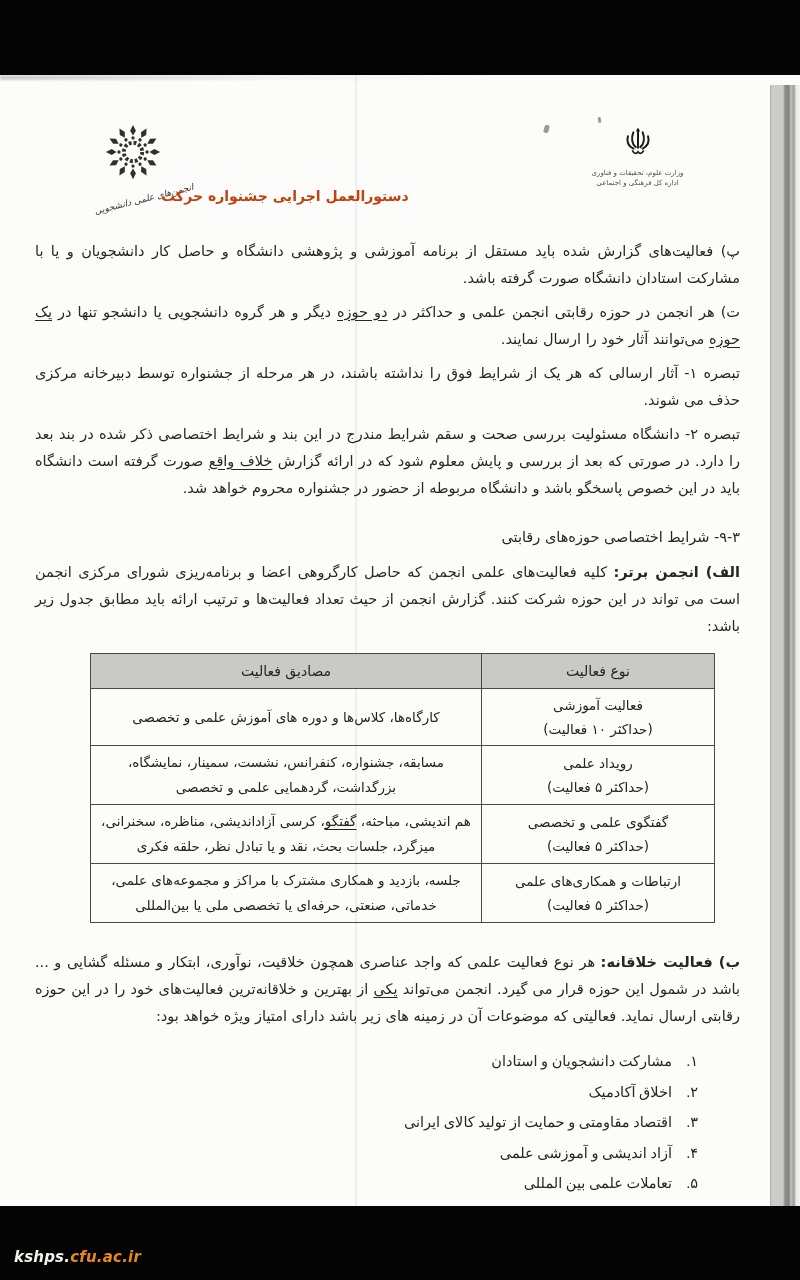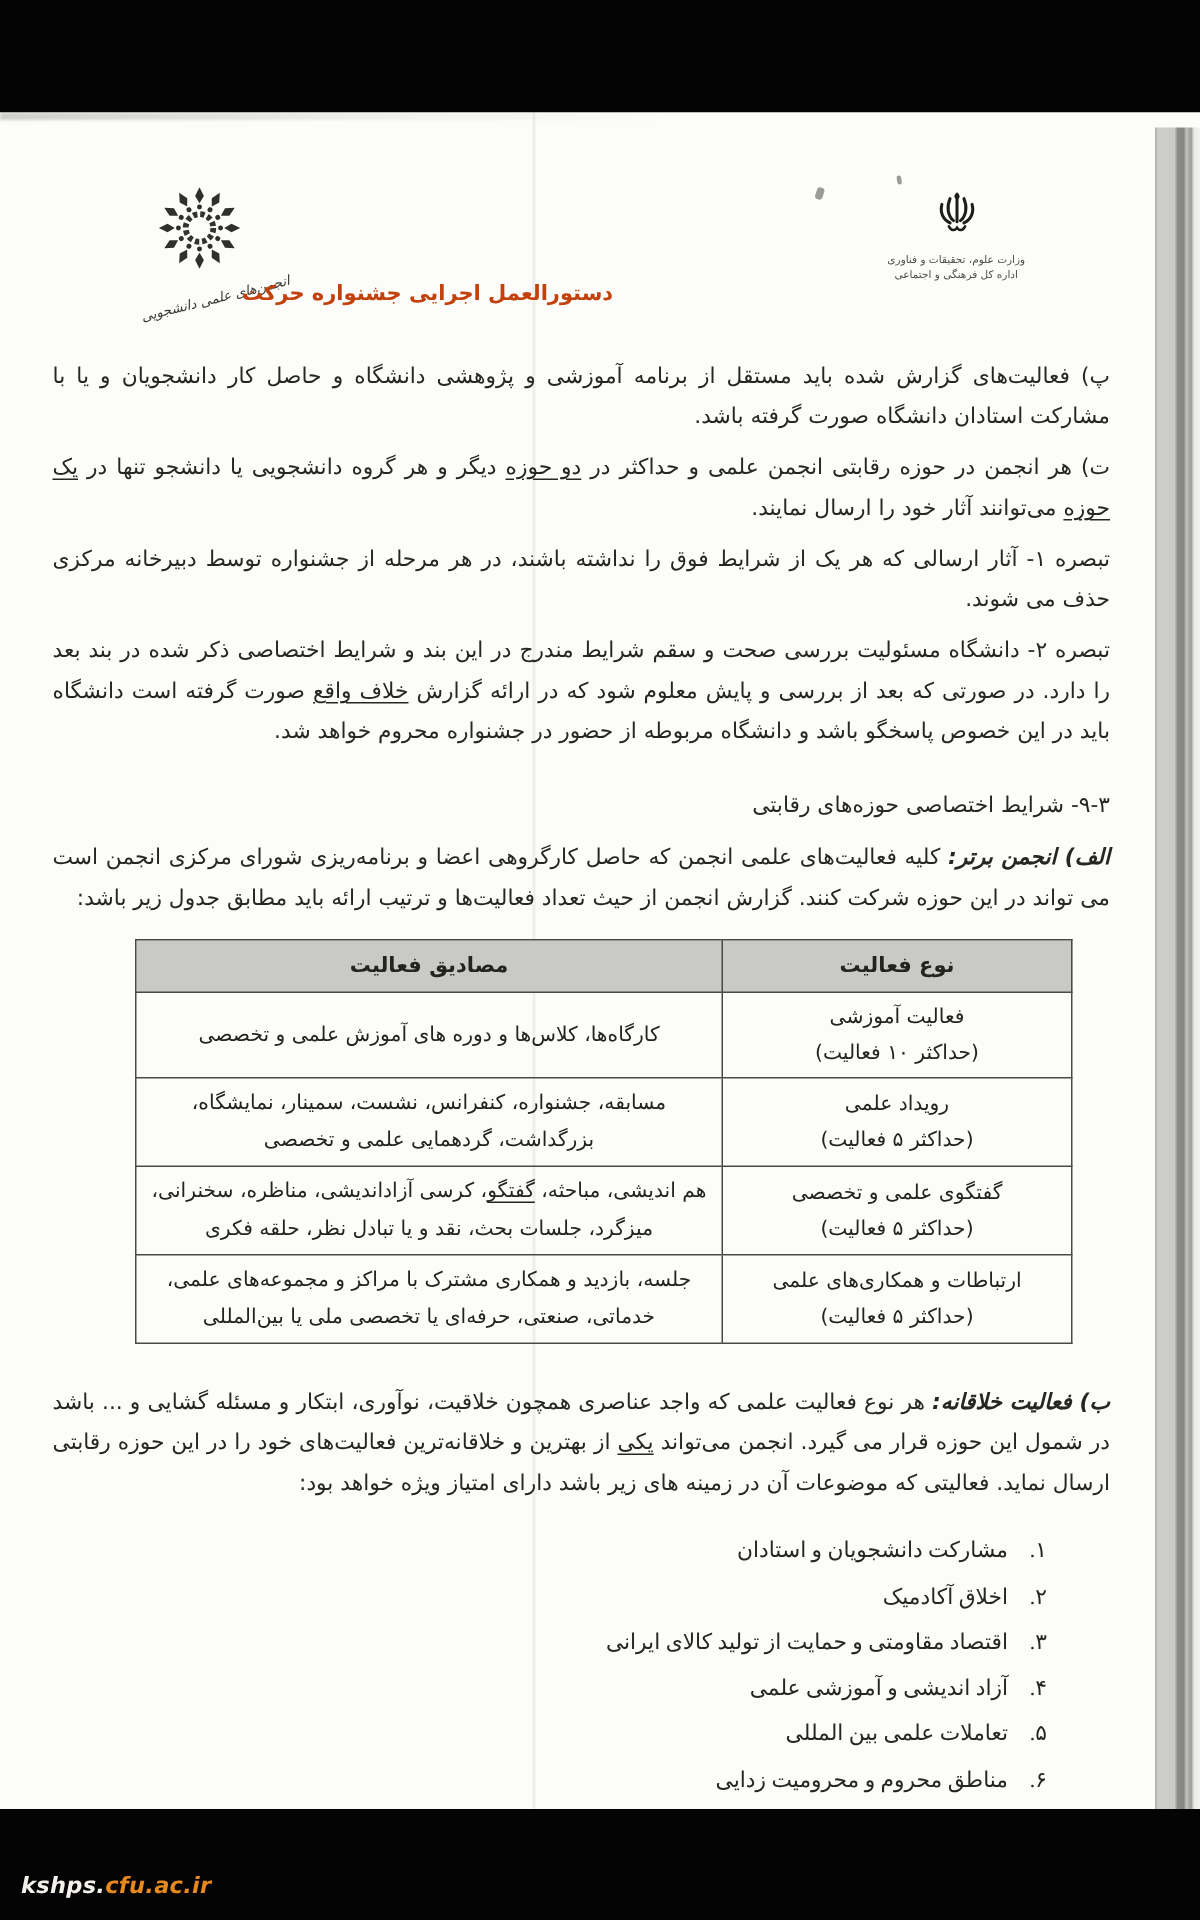--- a/index.html
+++ b/index.html
@@ -51,33 +51,33 @@
     direction:rtl;
   }
 
   
   .content{
     position:absolute;left:35px;top:163px;width:705px;direction:rtl;
     color:#262622;font-size:14.5px;line-height:27px;text-align:justify;
   }
   .content p{margin:0 0 7px 0;}
   .u{text-decoration:underline;text-underline-offset:3px;}
-  .lead-bold{font-weight:bold;font-style:italic;}
+  .lead-bold{font-weight:bold;}
   .section-heading{margin:22px 0 8px 0 !important;}
 
   table.activities{
     border-collapse:collapse;width:625px;margin:13px 25px 0 auto;
     font-size:13.5px;color:#24241f;
   }
   table.activities th,table.activities td{
     border:1.5px solid #4a4a45;text-align:center;vertical-align:middle;
     padding:4px 10px;line-height:25px;
   }
   table.activities th{
-    background:#c9c9c6;font-weight:bold;height:26px;font-size:14px;
+    background:#c9c9c6;font-weight:normal;height:26px;font-size:14px;
   }
   td.type-cell{width:212px;}
   td.type-cell .tline{display:block;line-height:24px;}
   .para-b{margin-top:26px !important;}
 
   ol.special-topics{
     list-style:none;margin:16px 0 0 0;padding:0 42px 0 0;
   }
   ol.special-topics li{line-height:30.5px;font-size:14.5px;font-family:Liberation Serif, serif;}
   ol.special-topics .num{display:inline-block;min-width:26px;}

